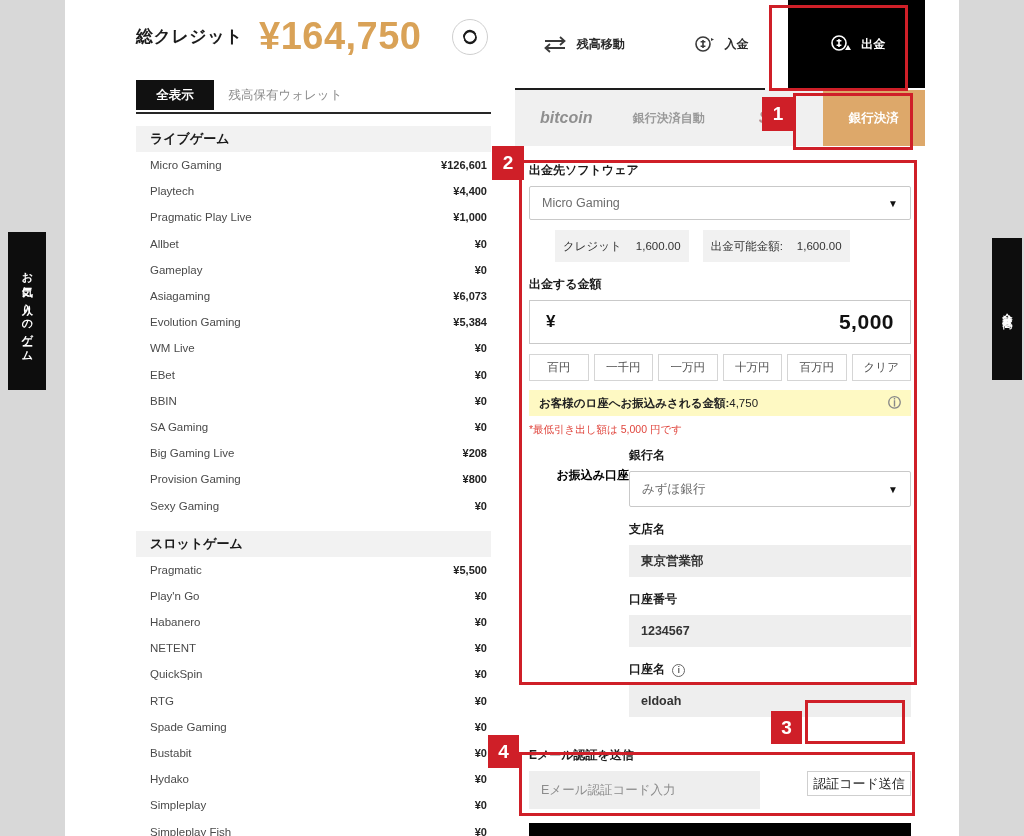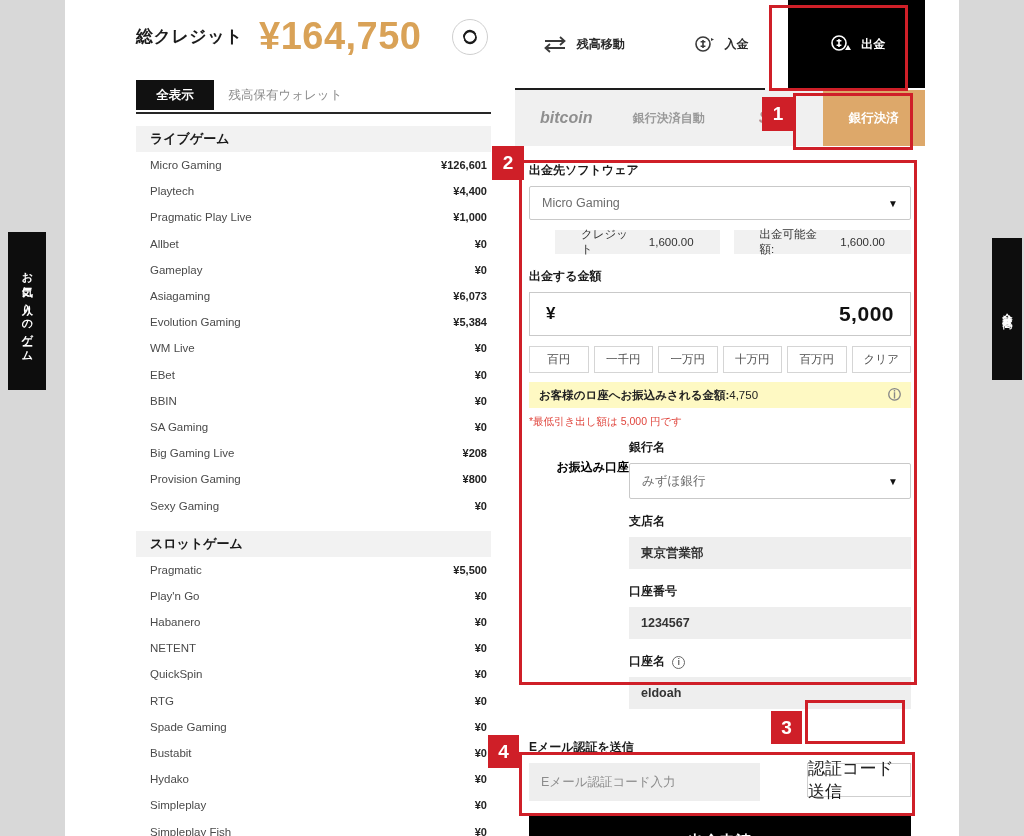--- a/index.html
+++ b/index.html
@@ -84,22 +84,22 @@
 
   .select-box {
     height: 34px; border: 1px solid #c9c9c9; background: #fff; border-radius: 2px;
     display: flex; align-items: center; justify-content: space-between;
     padding: 0 12px; font-size: 12.5px; color: #6d6d6d;
   }
   .caret { font-size: 10px; color: #111; }
 
   .info-row { display: flex; gap: 14px; margin: 10px 0 0 26px; }
   .info-chip {
-    background: #f1f1f1; height: 24px; display: flex; align-items: center; gap: 14px;
-    padding: 0 26px; font-size: 11.5px; color: #333;
+    background: #f1f1f1; height: 32px; display: flex; align-items: center; gap: 14px;
+    padding: 0 8px; font-size: 11.5px; color: #333;
   }
   .info-chip .v { color: #333; }
 
   .amount-box {
     height: 44px; border: 1px solid #c9c9c9; background: #fff;
     display: flex; align-items: center; justify-content: space-between;
     padding: 0 16px; margin-top: 6px;
   }
   .amount-box .cur { font-size: 17px; font-weight: 700; color: #111; }
   .amount-box .val { font-size: 21px; font-weight: 700; color: #111; letter-spacing: .5px; }
@@ -136,23 +136,23 @@
   }
 
   
   .email-sec { margin-top: 14px; padding: 0 14px; }
   .email-row { display: flex; align-items: stretch; gap: 10px; }
   .email-input {
     flex: 1; height: 38px; background: #eeeeee; display: flex; align-items: center;
     padding: 0 12px; font-size: 12.5px; color: #8c8c8c;
   }
   .send-code-btn {
-    width: 104px; height: 34px; border: 1px solid #cfcfcf; background: #fff;
-    display: flex; align-items: center; justify-content: center;
-    font-size: 17px; color: #222; margin-left: 37px;
+    width: 104px; height: 25px; border: 1px solid #cfcfcf; background: #fff;
+    display: flex; align-items: center; justify-content: center;
+    font-size: 13px; color: #222; margin-left: 37px;
   }
   .submit-btn {
     margin-top: 14px; height: 52px; background: #000; color: #fff;
     display: flex; align-items: center; justify-content: center;
     font-size: 15px; font-weight: 700; letter-spacing: 1px;
   }
 
   
   .side-tab {
     position: absolute; background: #0d0d0d; color: #fff;

